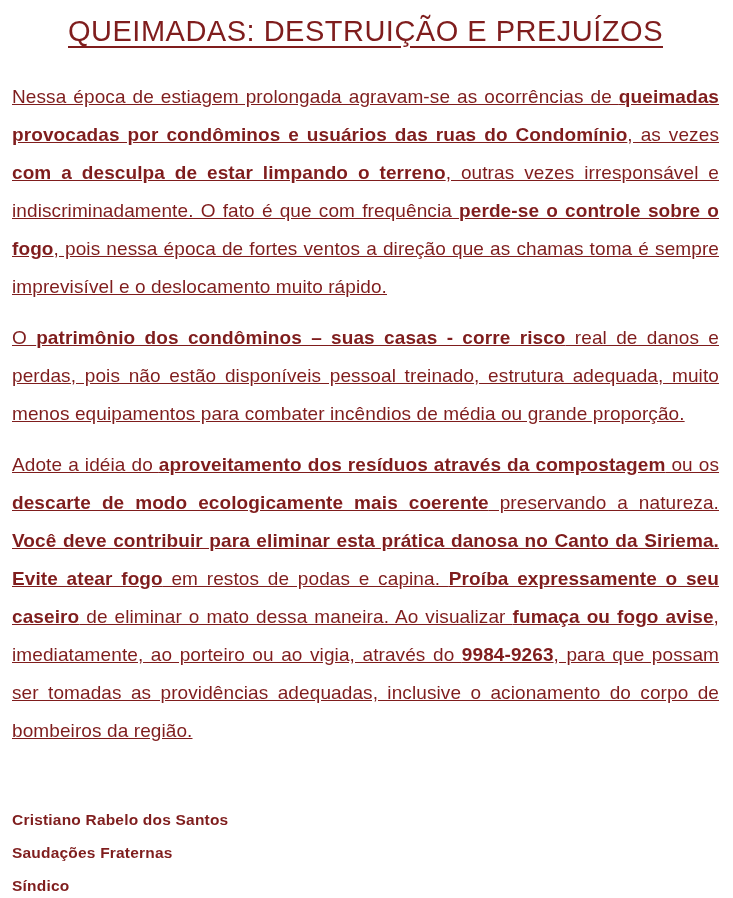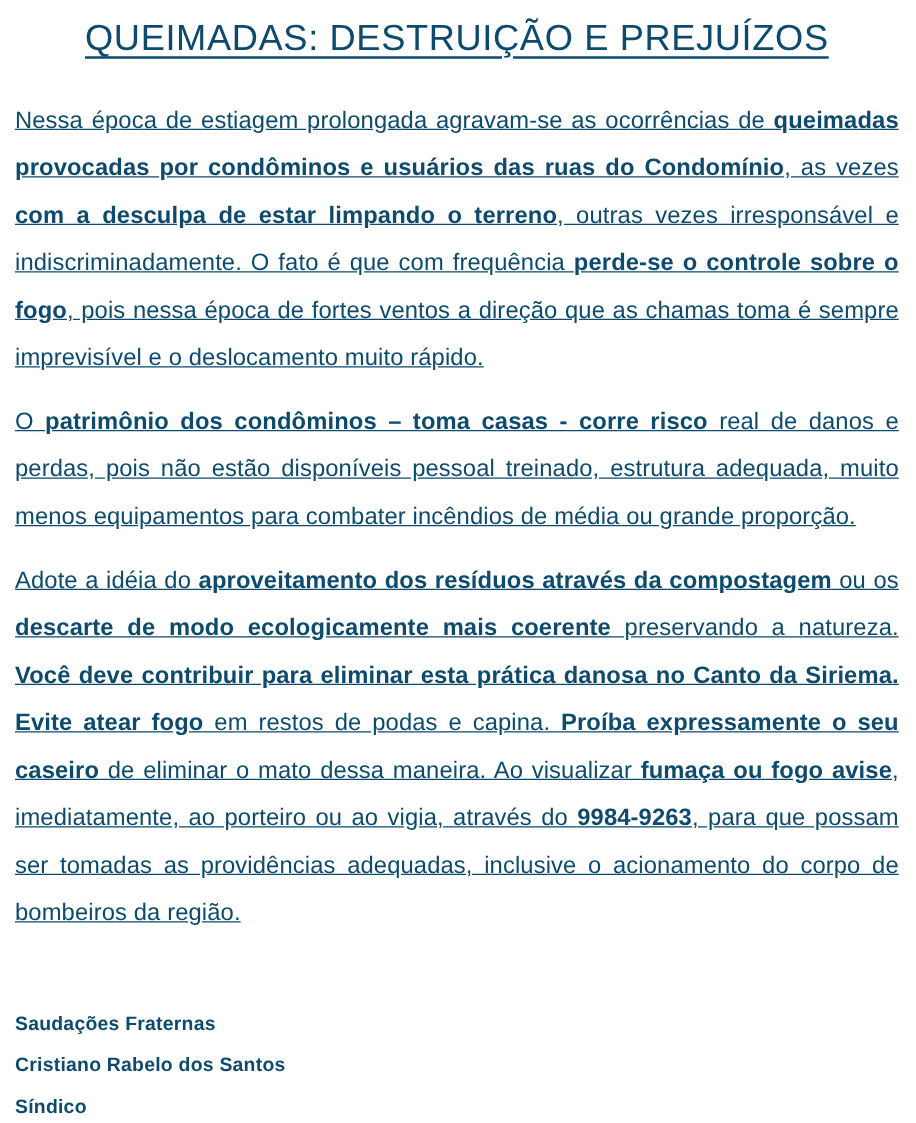--- a/index.html
+++ b/index.html
@@ -5,21 +5,21 @@
   html, body {
     margin: 0;
     padding: 0;
     background: #ffffff;
   }
   .page {
     width: 733px;
     height: 898px;
     box-sizing: border-box;
     background: #ffffff;
-    color: #0c4a6e;
+    color: #7f1d1d;
     font-family: "Liberation Sans", "DejaVu Sans", sans-serif;
     padding: 14px 14px 0 12px;
     overflow: hidden;
   }
   h1.doc-title {
     margin: 0 0 30px 0;
     text-align: center;
     font-size: 29px;
     font-weight: 400;
     letter-spacing: 0.5px;
@@ -51,21 +51,21 @@
 </style>
 </head>
 <body>
 
 <div class="page">
   <h1 class="doc-title">
     <span>QUEIMADAS: DESTRUIÇÃO E PREJUÍZOS</span>
   </h1>
   <div id="paragraphs">
       <p class="para"><span>Nessa época de estiagem prolongada agravam-se as ocorrências de </span><span class="b">queimadas provocadas por condôminos e usuários das ruas do Condomínio</span><span>,  as vezes </span><span class="b">com a desculpa de estar limpando o terreno</span><span>, outras vezes irresponsável e indiscriminadamente. O fato é que com frequência </span><span class="b">perde-se o controle sobre o fogo</span><span>, pois nessa época de fortes ventos a direção que as chamas toma é sempre imprevisível e o deslocamento muito rápido.</span></p>
-      <p class="para"><span>O </span><span class="b">patrimônio dos condôminos – toma casas - corre risco</span><span> real de danos e perdas, pois não estão disponíveis pessoal treinado, estrutura adequada, muito menos equipamentos para combater incêndios de média ou grande proporção.</span></p>
+      <p class="para"><span>O </span><span class="b">patrimônio dos condôminos – suas casas - corre risco</span><span> real de danos e perdas, pois não estão disponíveis pessoal treinado, estrutura adequada, muito menos equipamentos para combater incêndios de média ou grande proporção.</span></p>
       <p class="para"><span>Adote a idéia do </span><span class="b">aproveitamento dos resíduos através da compostagem</span><span> ou os </span><span class="b">descarte de modo ecologicamente mais coerente</span><span> preservando a natureza. </span><span class="b">Você deve contribuir para eliminar esta prática danosa no Canto da Siriema. Evite atear fogo</span><span> em restos de podas e capina. </span><span class="b">Proíba expressamente o seu caseiro</span><span> de eliminar o mato dessa maneira. Ao visualizar </span><span class="b">fumaça ou fogo avise</span><span>, imediatamente, ao porteiro ou ao vigia, através do </span><span class="b">9984-9263</span><span>, para que possam ser tomadas as providências adequadas, inclusive o acionamento do corpo de bombeiros da região.</span></p>
     </div>
   <div id="signature" class="signature">
+      <div>Cristiano Rabelo dos Santos</div>
       <div>Saudações Fraternas</div>
-      <div>Cristiano Rabelo dos Santos</div>
       <div>Síndico</div>
     </div>
 </div>
 
 </body></html>

